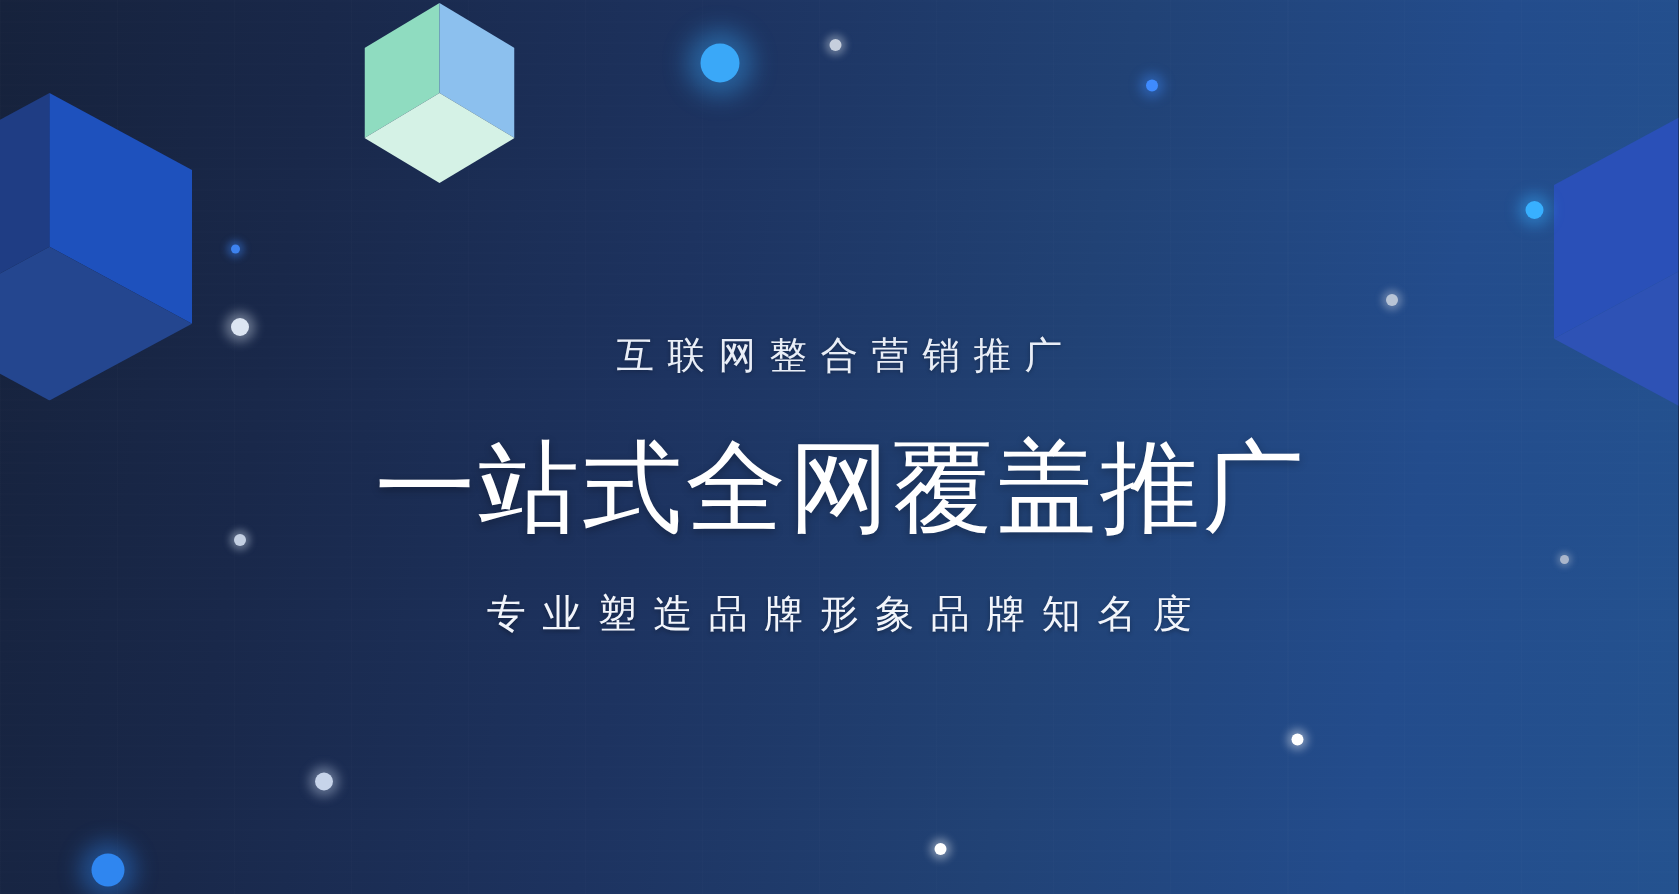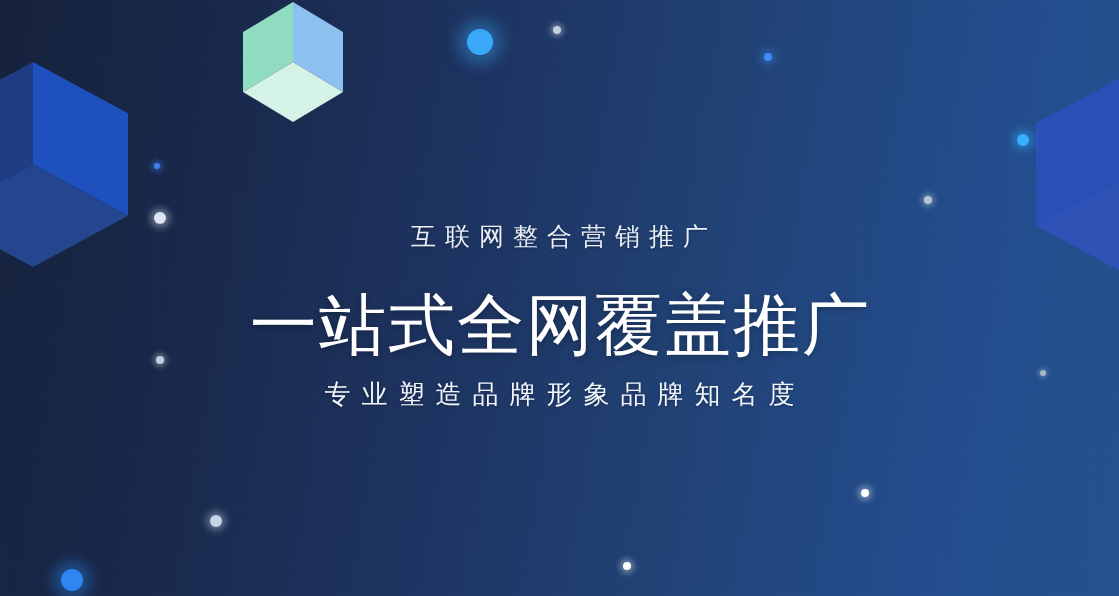--- a/index.html
+++ b/index.html
@@ -77,21 +77,21 @@
     font-size:67px;
     line-height:82px;
     color:#ffffff;
     letter-spacing:2px;
     text-indent:2px;
     font-weight:400;
     text-shadow:0 2px 6px rgba(0,0,0,.28);
   }
 
   #tagline-bottom {
-    margin-top:12px;
+    margin-top:28px;
     font-size:26px;
     line-height:32px;
     color:#f2f5fb;
     letter-spacing:11px;
     text-indent:11px;
     font-weight:400;
     text-shadow:0 1px 3px rgba(0,0,0,.30);
   }
 </style>
 </head>

